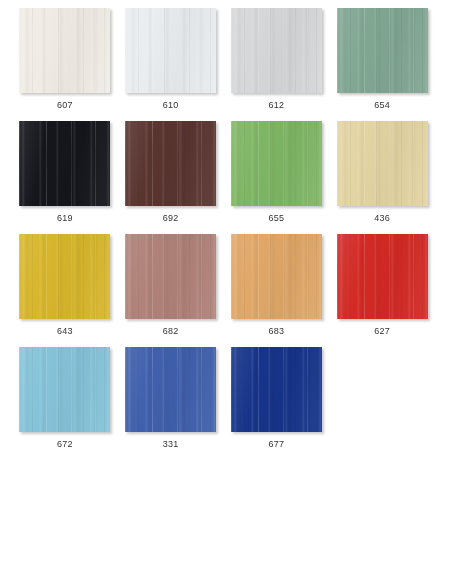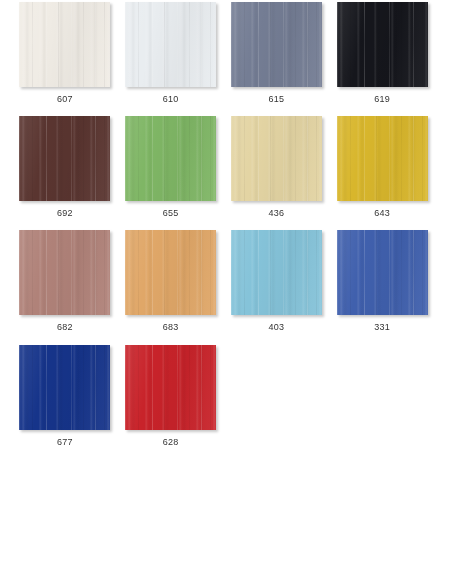--- a/index.html
+++ b/index.html
@@ -15,21 +15,21 @@
     overflow: hidden;
   }
 
   #swatch-grid {
     display: grid;
     grid-template-columns: repeat(4, 1fr);
     grid-template-rows: repeat(5, 1fr);
     width: 447px;
     height: 579px;
     box-sizing: border-box;
-    padding: 2px 12px 6px 12px;
+    padding: 8px 12px 6px 12px;
   }
 
   .swatch-cell {
     display: flex;
     flex-direction: column;
     align-items: center;
     justify-content: flex-start;
   }
 
   .swatch-chip {
@@ -114,26 +114,34 @@
     </div>
     <div class="swatch-cell">
       <div class="swatch-chip" style="background-color: rgb(233, 237, 240);">
         <span class="streaks-a"></span>
         <span class="streaks-b"></span>
         <span class="sheen"></span>
       </div>
       <div class="swatch-label">610</div>
     </div>
     <div class="swatch-cell">
-      <div class="swatch-chip" style="background-color: rgb(116, 125, 148);">
-        <span class="streaks-a"></span>
-        <span class="streaks-b"></span>
-        <span class="sheen"></span>
-      </div>
-      <div class="swatch-label">615</div>
+      <div class="swatch-chip" style="background-color: rgb(213, 215, 217);">
+        <span class="streaks-a"></span>
+        <span class="streaks-b"></span>
+        <span class="sheen"></span>
+      </div>
+      <div class="swatch-label">612</div>
+    </div>
+    <div class="swatch-cell">
+      <div class="swatch-chip" style="background-color: rgb(129, 167, 147);">
+        <span class="streaks-a"></span>
+        <span class="streaks-b"></span>
+        <span class="sheen"></span>
+      </div>
+      <div class="swatch-label">654</div>
     </div>
     <div class="swatch-cell">
       <div class="swatch-chip" style="background-color: rgb(21, 22, 28);">
         <span class="streaks-a"></span>
         <span class="streaks-b"></span>
         <span class="sheen"></span>
       </div>
       <div class="swatch-label">619</div>
     </div>
     <div class="swatch-cell">
@@ -178,44 +186,44 @@
     </div>
     <div class="swatch-cell">
       <div class="swatch-chip" style="background-color: rgb(224, 167, 104);">
         <span class="streaks-a"></span>
         <span class="streaks-b"></span>
         <span class="sheen"></span>
       </div>
       <div class="swatch-label">683</div>
     </div>
     <div class="swatch-cell">
+      <div class="swatch-chip" style="background-color: rgb(211, 42, 37);">
+        <span class="streaks-a"></span>
+        <span class="streaks-b"></span>
+        <span class="sheen"></span>
+      </div>
+      <div class="swatch-label">627</div>
+    </div>
+    <div class="swatch-cell">
       <div class="swatch-chip" style="background-color: rgb(133, 195, 217);">
         <span class="streaks-a"></span>
         <span class="streaks-b"></span>
         <span class="sheen"></span>
       </div>
-      <div class="swatch-label">403</div>
+      <div class="swatch-label">672</div>
     </div>
     <div class="swatch-cell">
       <div class="swatch-chip" style="background-color: rgb(64, 96, 173);">
         <span class="streaks-a"></span>
         <span class="streaks-b"></span>
         <span class="sheen"></span>
       </div>
       <div class="swatch-label">331</div>
     </div>
     <div class="swatch-cell">
       <div class="swatch-chip" style="background-color: rgb(22, 52, 138);">
         <span class="streaks-a"></span>
         <span class="streaks-b"></span>
         <span class="sheen"></span>
       </div>
       <div class="swatch-label">677</div>
     </div>
-    <div class="swatch-cell">
-      <div class="swatch-chip" style="background-color: rgb(200, 35, 42);">
-        <span class="streaks-a"></span>
-        <span class="streaks-b"></span>
-        <span class="sheen"></span>
-      </div>
-      <div class="swatch-label">628</div>
-    </div>
   </div>
 
 </body></html>

